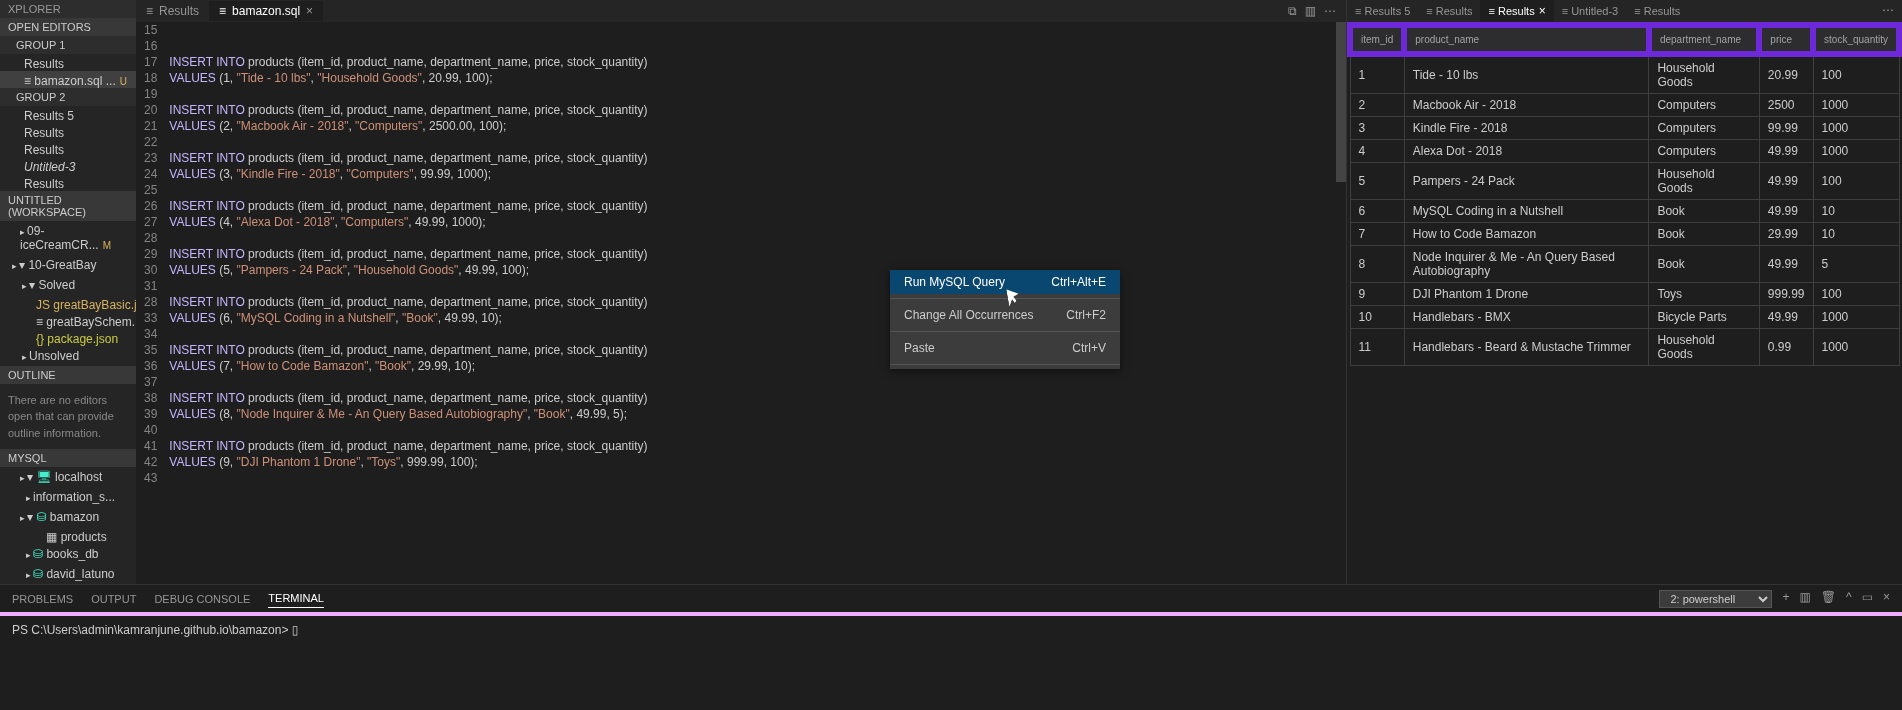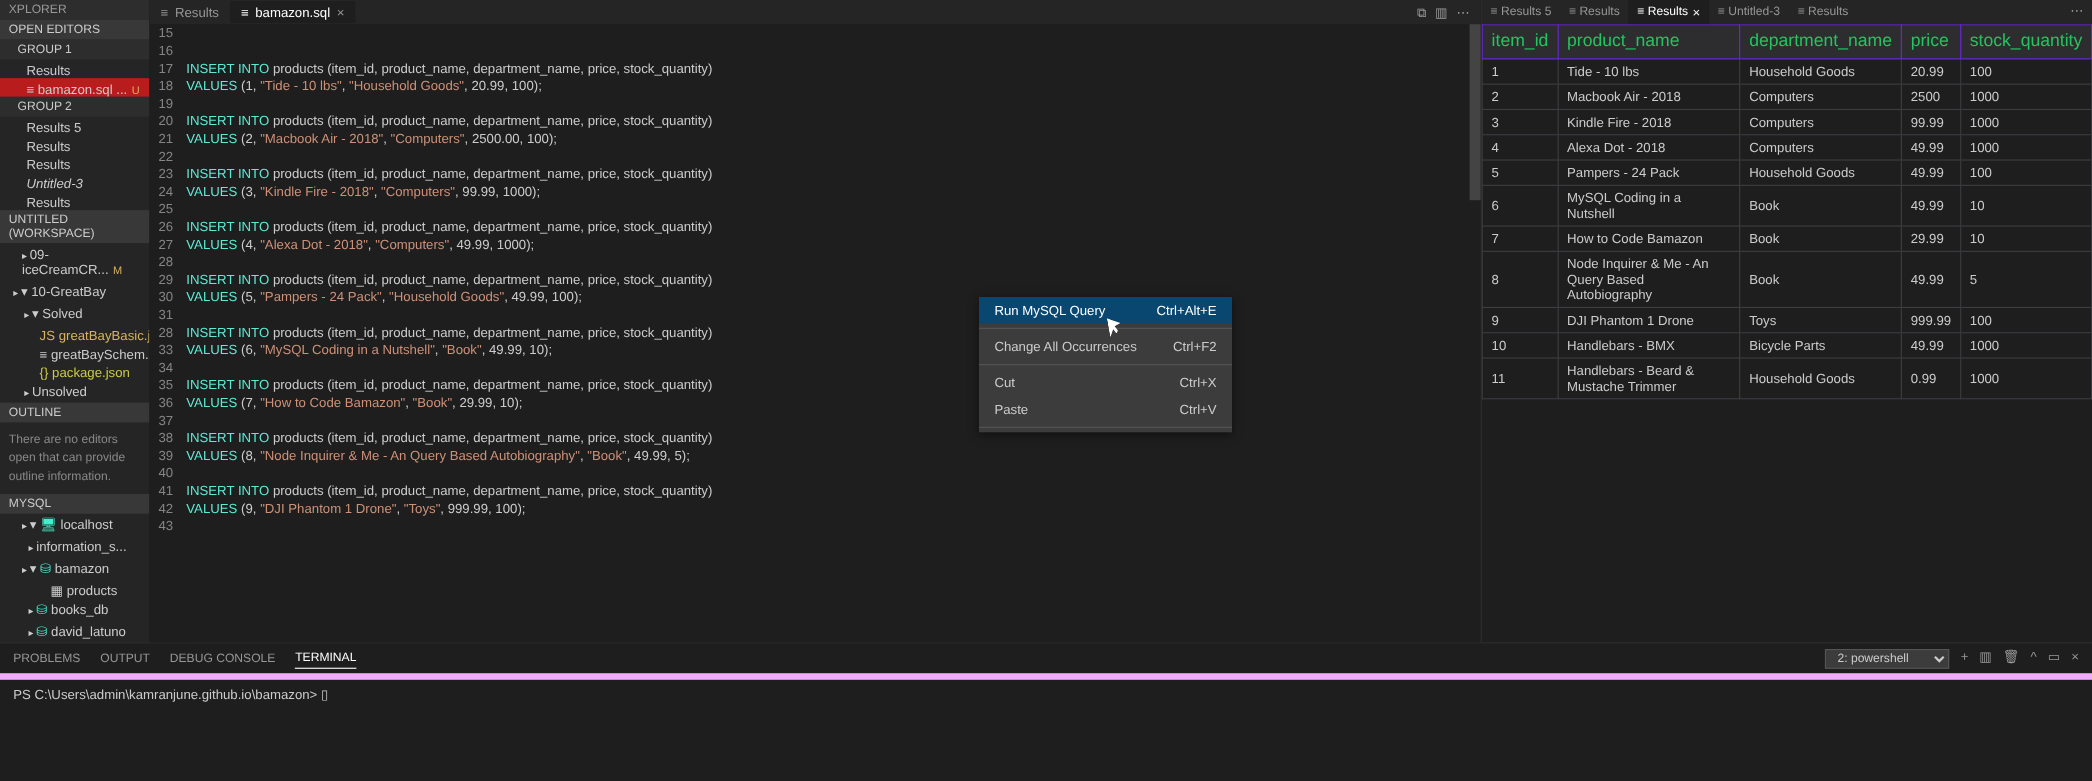--- a/index.html
+++ b/index.html
@@ -2,51 +2,51 @@
 <html><head>
 <meta charset="utf-8">
 <style>
 *{margin:0;padding:0;box-sizing:border-box;font-family:'Segoe UI',Arial,sans-serif;font-size:12px}
 body{background:#1e1e1e;color:#cccccc;width:1902px;height:710px;overflow:hidden;display:flex;flex-direction:column}
 .top{display:flex;height:584px}
 .sidebar{width:136px;background:#252526;display:flex;flex-direction:column;overflow:hidden}
 .sb-title{background:#2d2d2d;padding:3px 8px;font-size:11px;color:#999}
 .sb-sec{background:#383838;padding:3px 8px;font-size:11px;color:#ccc;cursor:pointer}
 .sb-item{padding:3px 8px 3px 24px;color:#ccc;cursor:pointer;font-size:12px;white-space:nowrap;overflow:hidden}
-.sb-item.active{background:#b91c1c}
+.sb-item.active{background:#404040}
 .sb-folder{padding:3px 8px 3px 20px;color:#ccc;cursor:pointer;font-size:12px}
 .sb-folder::before{content:'▸ ';font-size:9px}
 .sb-info{padding:8px;color:#888;font-size:11px;line-height:1.5}
 .editor{flex:1;display:flex;flex-direction:column;background:#1e1e1e;position:relative}
 .tabs{display:flex;background:#252526;height:22px;align-items:center}
 .tab{padding:3px 10px;color:#969696;cursor:pointer;display:flex;align-items:center;gap:6px;font-size:12px}
 .tab.active{background:#1e1e1e;color:#fff}
 .tab-close{color:#999;cursor:pointer}
 .tab-actions{margin-left:auto;display:flex;gap:8px;padding-right:10px;color:#999}
 .code{flex:1;display:flex;overflow:auto;font-family:Consolas,monospace;font-size:13px}
 .gutter{background:#1e1e1e;color:#858585;text-align:right;padding:0 12px 0 8px;user-select:none;line-height:16px}
 .lines{flex:1;line-height:16px;white-space:pre}
-.kw{color:#5eead4}
+.kw{color:#c4b5fd}
 .str{color:#ce9178}
 .results{width:556px;background:#1e1e1e;display:flex;flex-direction:column;border-left:1px solid #333}
 .rtabs{display:flex;background:#252526;height:22px}
 .rtab{padding:3px 8px;color:#969696;cursor:pointer;font-size:11px;display:flex;gap:4px;align-items:center}
 .rtab.active{background:#1e1e1e;color:#fff}
 .table-wrap{flex:1;overflow:auto}
 table{border-collapse:collapse;width:100%}
-th{background:#2d2d30;color:#22c55e;padding:6px 8px;text-align:left;font-weight:normal;border:1px solid #6d28d9;font-size:16px}
+th{background:#2d2d30;color:#a3a3a3;padding:6px 8px;text-align:left;font-weight:normal;border:6px solid #6d28d9;font-size:10px}
 td{padding:4px 8px;border:1px solid #3e3e42;color:#ccc;font-size:12px}
 .ctx-menu{position:absolute;left:754px;top:270px;background:#3c3c3c;box-shadow:0 2px 8px rgba(0,0,0,0.5);width:230px;z-index:100}
 .ctx-item{padding:5px 14px;color:#ccc;cursor:pointer;display:flex;justify-content:space-between;font-size:12px}
 .ctx-item.hover{background:#094771;color:#fff}
 .ctx-sep{height:1px;background:#555;margin:4px 0}
 .cursor{position:absolute;left:871px;top:287px;width:12px;height:18px;z-index:200}
 .cursor::before{content:'';position:absolute;border-left:2px solid #fff;border-top:2px solid #fff;width:10px;height:14px;transform:rotate(-30deg) skewX(-20deg);background:#fff;clip-path:polygon(0 0,0 100%,35% 70%,55% 100%,70% 90%,50% 60%,100% 60%)}
 .bottom{height:126px;background:#1e1e1e;border-top:1px solid #333;display:flex;flex-direction:column}
-.btabs{display:flex;background:#1e1e1e;padding:4px 12px;gap:18px;border-bottom:6px solid #f0abfc;align-items:center}
+.btabs{display:flex;background:#1e1e1e;padding:4px 12px;gap:18px;border-bottom:4px solid #f0abfc;align-items:center}
 .btab{color:#969696;cursor:pointer;font-size:11px;padding:3px 0}
 .btab.active{color:#fff;border-bottom:1px solid #fff}
 .bactions{margin-left:auto;display:flex;gap:10px;color:#999}
 .term-select{background:#3c3c3c;color:#ccc;border:1px solid #555;padding:1px 20px 1px 6px;font-size:11px}
 .term{flex:1;padding:6px 12px;font-family:Consolas,monospace;font-size:13px;color:#ccc}
 .modified{color:#d7b35e;font-size:10px;margin-left:4px}
 .scrollbar{position:absolute;right:0;top:22px;width:10px;height:160px;background:#444}
 </style>
 </head>
 <body>
@@ -135,24 +135,20 @@
           <span>Run MySQL Query</span>
           <span>Ctrl+Alt+E</span>
         </div>
       <div class="ctx-sep"></div>
       <div class="ctx-item">
           <span>Change All Occurrences</span>
           <span>Ctrl+F2</span>
         </div>
       <div class="ctx-sep"></div>
       <div class="ctx-item">
-          <span>Cut</span>
-          <span>Ctrl+X</span>
-        </div>
-      <div class="ctx-item">
           <span>Paste</span>
           <span>Ctrl+V</span>
         </div>
       <div class="ctx-sep"></div>
     </div>
     <div class="cursor"></div>
   </div>
 
   <div class="results">
     <div class="rtabs" id="rtabs">

